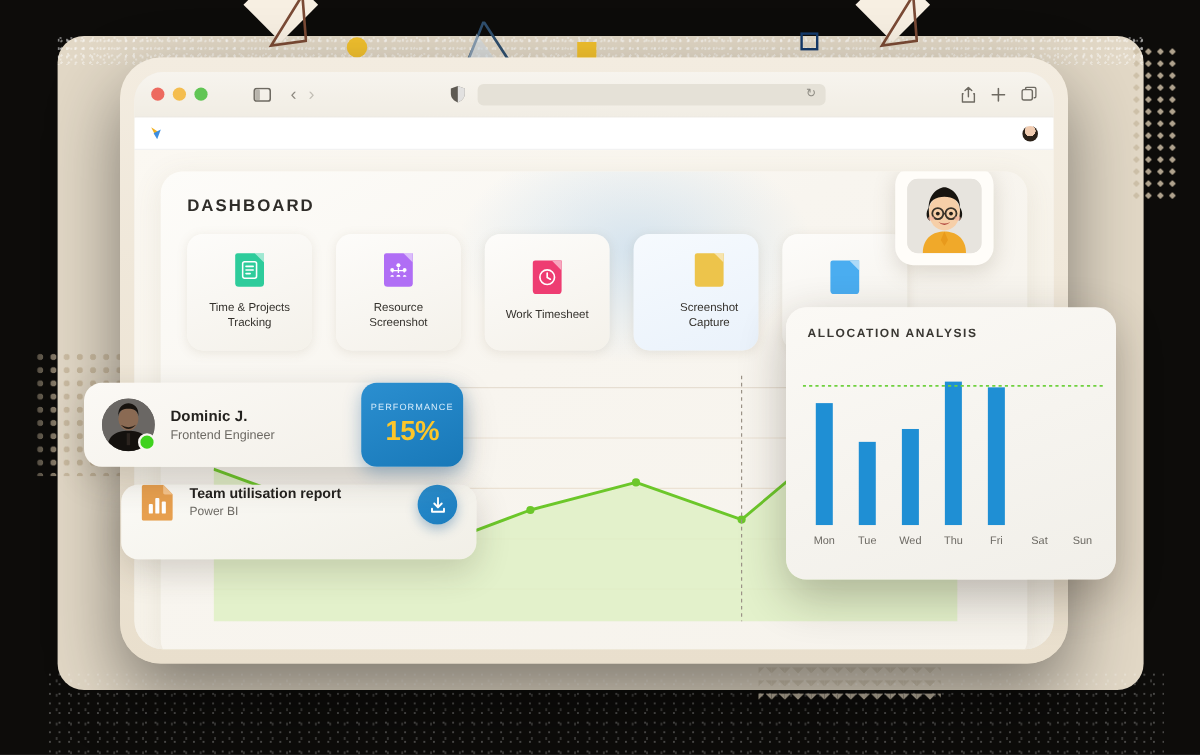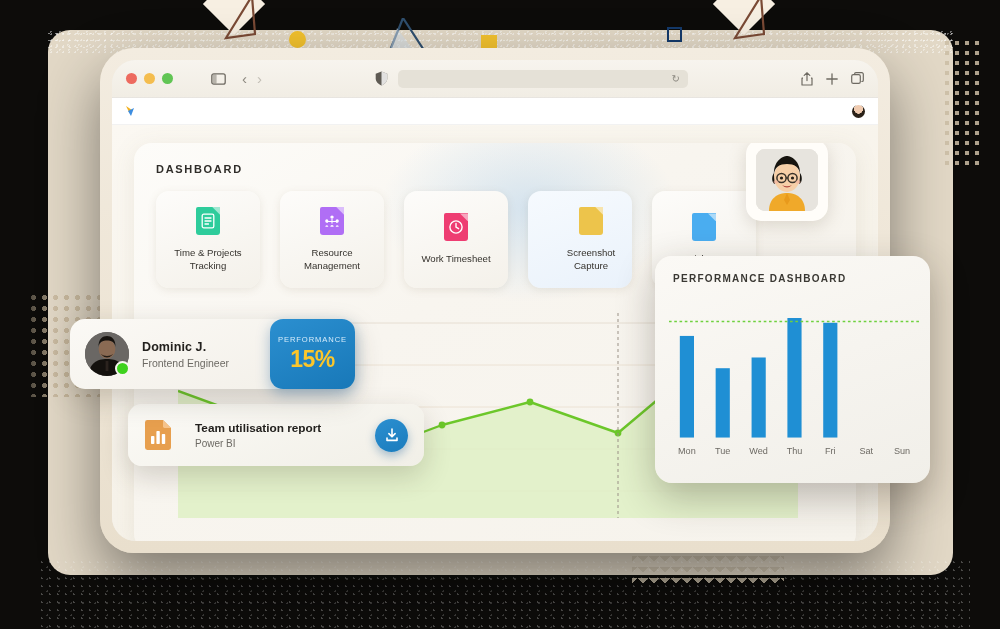--- a/index.html
+++ b/index.html
@@ -137,21 +137,21 @@
     box-shadow: 0 4px 24px rgba(120,105,80,.10);
     padding:20px 22px 0 22px;
     overflow:hidden;
   }
   .dash-glow {
     position:absolute; left:34%; top:-30px; width:300px; height:190px;
     background: radial-gradient(ellipse at center, rgba(170,205,235,.45), rgba(170,205,235,0) 70%);
     pointer-events:none;
   }
   .dash-title {
-    font-size:11px; font-weight:bold; letter-spacing:1.7px; color:#2f2d29;
+    font-size:14px; font-weight:bold; letter-spacing:1.7px; color:#2f2d29;
     margin-bottom:16px; position:relative;
   }
 
   .cards { display:flex; gap:20px; position:relative; }
   .card {
     width:104px; height:97px; border-radius:13px;
     background: linear-gradient(160deg,#fdfcfa,#f4f1ea);
     box-shadow: 0 2px 9px rgba(120,105,80,.13);
     display:flex; flex-direction:column; align-items:center; justify-content:center;
     gap:11px; padding:6px;
@@ -187,21 +187,21 @@
     background:#e6e3dd; position:relative;
   }
 
   
   .line-chart {
     position:absolute; left:44px; right:10px; top:170px; height:205px;
   }
 
   
   .fc-person {
-    position:absolute; left:70px; top:319px; width:285px; height:70px;
+    position:absolute; left:70px; top:319px; width:316px; height:70px;
     background: linear-gradient(160deg,#fbf9f5,#f2efe8);
     border-radius:15px;
     box-shadow: 0 10px 28px rgba(60,50,35,.22);
     display:flex; align-items:center; padding:0 0 0 15px; gap:13px;
     z-index:20;
   }
   .pa-wrap { position:relative; width:44px;height:44px;flex:0 0 44px; }
   .pa-photo {
     width:44px;height:44px;border-radius:50%;overflow:hidden;
     background:#5f5c59; position:relative;
@@ -220,23 +220,22 @@
     box-shadow: 0 5px 14px rgba(20,90,150,.35);
   }
   .alloc-label { font-size:7.6px; color:#d6ecfb; letter-spacing:.9px; }
   .alloc-val { font-size:23px; font-weight:bold; color:#fcc62a; letter-spacing:-.5px; }
 
   .fc-report {
     position:absolute; left:101px; top:404px; width:296px; height:62px;
     background: linear-gradient(160deg,#fbfaf6,#f1efe7);
     border-radius:14px;
     box-shadow: 0 10px 28px rgba(60,50,35,.20);
-    display:flex; align-items:center; padding:0 16px 0 17px; gap:24px;
+    display:flex; padding:0 16px 0 17px; gap:14px;
     z-index:19;
-    margin-left:27px;
   }
   .rp-icon { width:26px;height:30px;position:relative;flex:0 0 26px; }
   .rp-txt { flex:1; }
   .rp-title { font-size:11.8px; font-weight:bold; color:#23211e; }
   .rp-sub { font-size:10px; color:#6d6a64; margin-top:3px; }
   .dl-btn {
     width:33px;height:33px;border-radius:50%;
     background: linear-gradient(155deg,#2b8fd0,#1b7cbd);
     display:flex;align-items:center;justify-content:center;
     box-shadow:0 4px 10px rgba(20,90,150,.35);
@@ -367,21 +366,21 @@
               <svg class="glyph" width="15" height="13" viewBox="0 0 15 13">
                 <circle cx="7.5" cy="2.6" r="1.7" fill="#fff"></circle>
                 <circle cx="2.3" cy="6.4" r="1.6" fill="#fff"></circle>
                 <circle cx="12.7" cy="6.4" r="1.6" fill="#fff"></circle>
                 <path d="M7.5 4.4 V7 M7.5 7 H2.6 V8.6 M7.5 7 H12.4 V8.6 M7.5 7 V9" stroke="#fff" stroke-width="1.1" fill="none"></path>
                 <path d="M5.8 12.2 a1.7 1.7 0 0 1 3.4 0 Z" fill="#fff"></path>
                 <path d="M0.8 12.2 a1.5 1.5 0 0 1 3 0 Z" fill="#fff"></path>
                 <path d="M11.2 12.2 a1.5 1.5 0 0 1 3 0 Z" fill="#fff"></path>
               </svg>
             </div>
-            <div class="card-label">Resource Management</div>
+            <div class="card-label">Resource Screenshot</div>
           </div>
 
           <div class="card">
             <div class="doc-icon">
               <div class="body" style="background:#ee3d72;"></div>
               <div class="fold"></div>
               <svg class="glyph" width="15" height="15" viewBox="0 0 15 15">
                 <circle cx="7.5" cy="7.5" r="6.1" fill="none" stroke="#fff" stroke-width="1.4"></circle>
                 <path d="M7.5 4 V7.7 L10.1 9.2" stroke="#fff" stroke-width="1.4" fill="none" stroke-linecap="round"></path>
               </svg>
@@ -488,21 +487,21 @@
   </div>
   <div class="dl-btn">
     <svg width="16" height="16" viewBox="0 0 16 16">
       <path d="M8 2 V9.4 M4.9 6.6 L8 9.8 L11.1 6.6" fill="none" stroke="#fff" stroke-width="1.6" stroke-linecap="round" stroke-linejoin="round"></path>
       <path d="M3 11 V13.4 H13 V11" fill="none" stroke="#fff" stroke-width="1.6" stroke-linecap="round" stroke-linejoin="round"></path>
     </svg>
   </div>
 </div>
 
 <div class="perf">
-  <div class="perf-title">PERFORMANCE DASHBOARD</div>
+  <div class="perf-title">ALLOCATION ANALYSIS</div>
   <svg class="perf-chart" viewBox="0 0 248 160" preserveAspectRatio="none">
     <g id="bars">
         <rect x="10.7" y="27.6" width="14" height="100.4" fill="#1f8fd4"></rect>
         <rect x="46.1" y="59.5" width="14" height="68.5" fill="#1f8fd4"></rect>
         <rect x="81.6" y="48.9" width="14" height="79.1" fill="#1f8fd4"></rect>
         <rect x="117.0" y="9.9" width="14" height="118.1" fill="#1f8fd4"></rect>
         <rect x="152.4" y="14.6" width="14" height="113.4" fill="#1f8fd4"></rect>
       </g>
     <g id="barlabels">
         <text x="17.7" y="144" text-anchor="middle" font-size="9" fill="#6d6a64" font-family="&quot;Liberation Sans&quot;, sans-serif">Mon</text>

